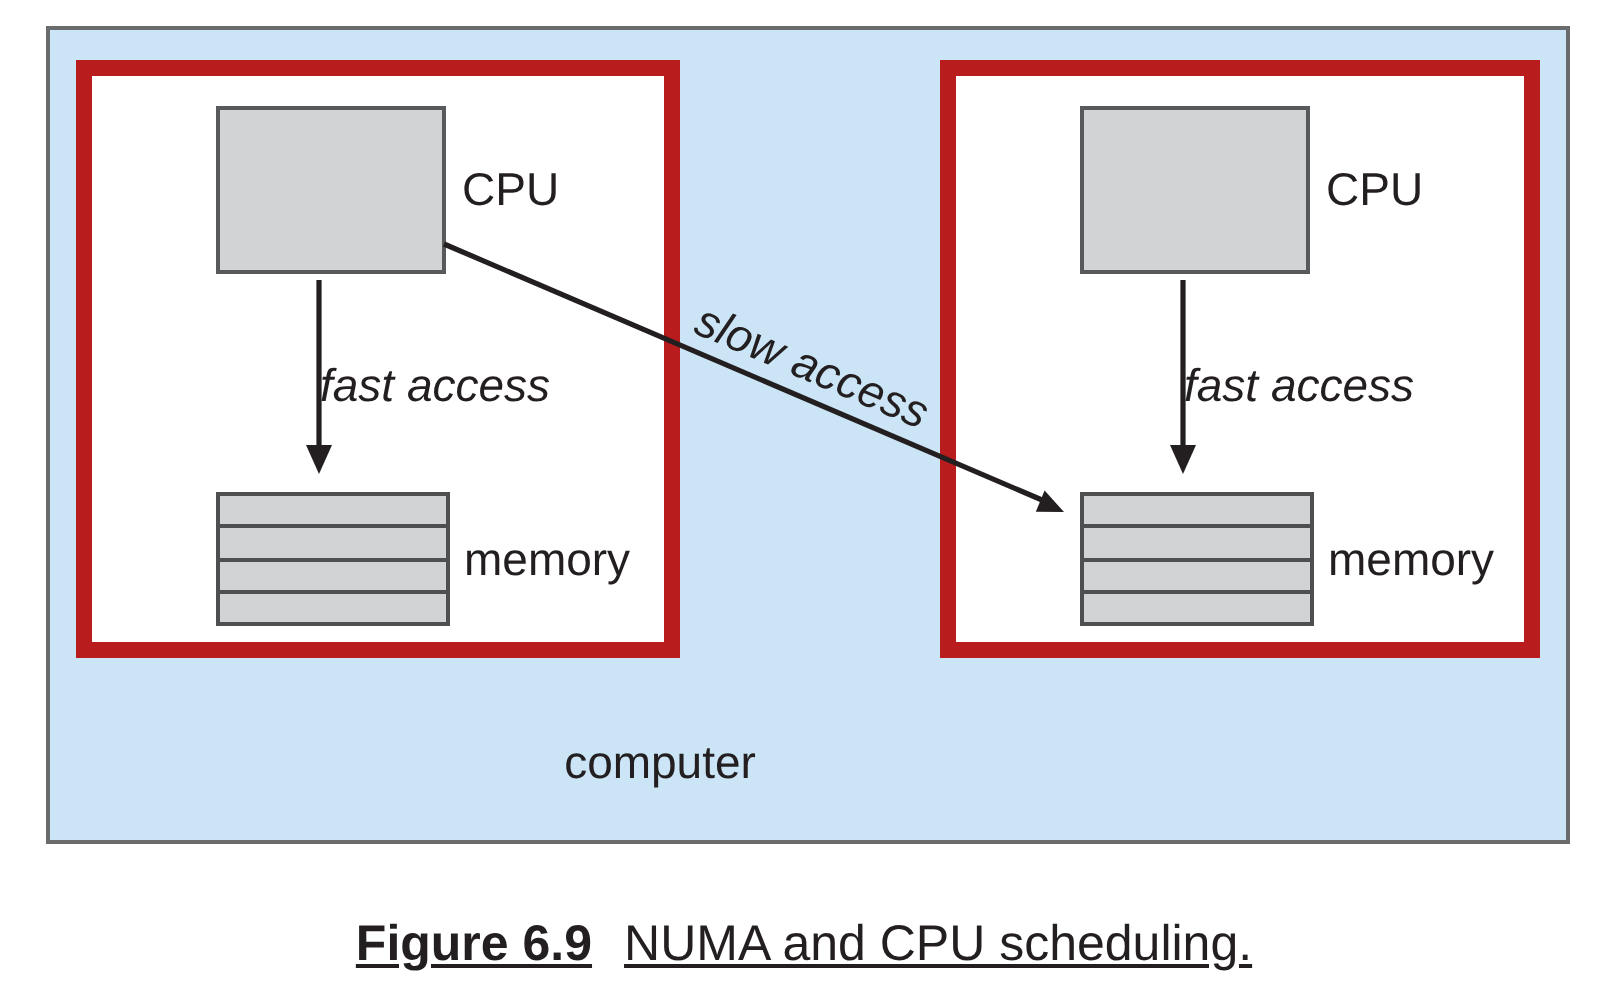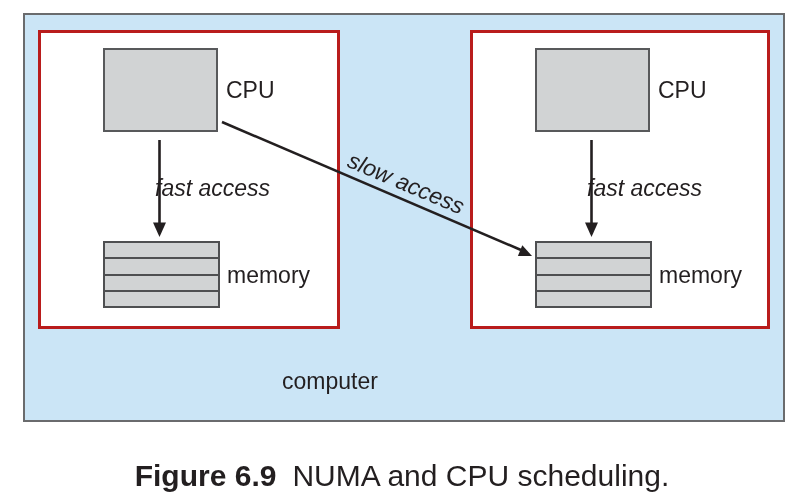--- a/index.html
+++ b/index.html
@@ -19,21 +19,21 @@
     box-sizing: border-box;
     background: #cbe5f6;
     border: 2px solid #6a6b6d;
   }
   .node {
     position: absolute;
     top: 30px;
     height: 299px;
     box-sizing: border-box;
     background: #ffffff;
-    border: 3px solid #b91c1c;
+    border: 8px solid #b91c1c;
     padding-left: 16px;
   }
   .node-left  { left: 38px;  width: 302px; }
   .node-right { left: 470px; width: 300px; }
   .cpu-box {
     position: absolute;
     left: 62px; top: 15px;
     width: 115px; height: 84px;
     box-sizing: border-box;
     background: #d1d3d4;
@@ -86,22 +86,23 @@
     position: absolute;
     left: 0; top: 0;
     width: 804px; height: 496px;
     pointer-events: none;
   }
   .caption {
     position: absolute;
     left: 0; top: 459px;
     width: 804px;
     text-align: center;
-    font-size: 30px;
+    font-size: 25px;
     line-height: 1.1;
+    text-decoration: underline;
   }
   .caption .caption-label { font-weight: bold; margin-right: 16px; }
 </style>
 </head>
 <body>
 
 <div class="page">
 
   <div class="computer-box"></div>
 

